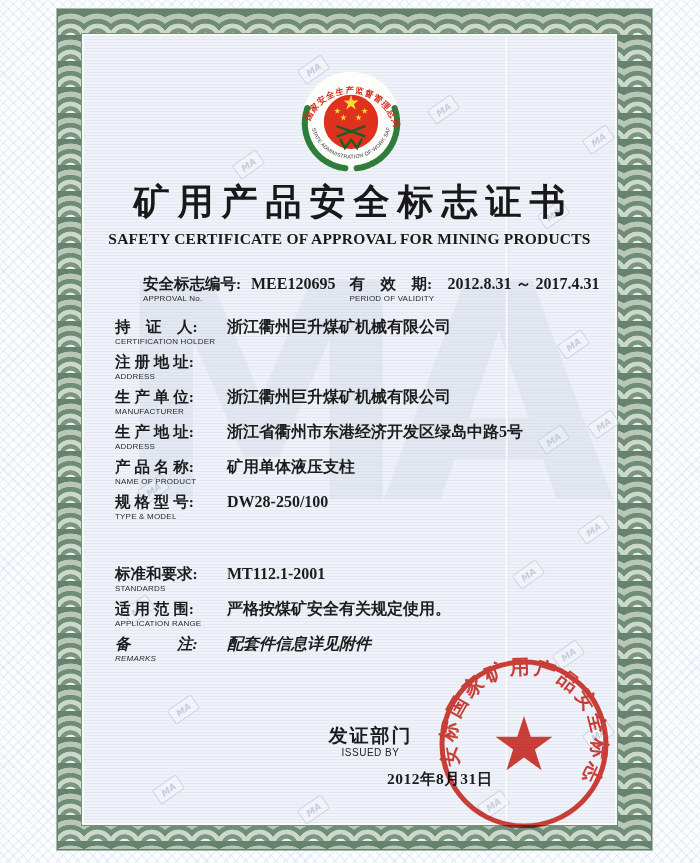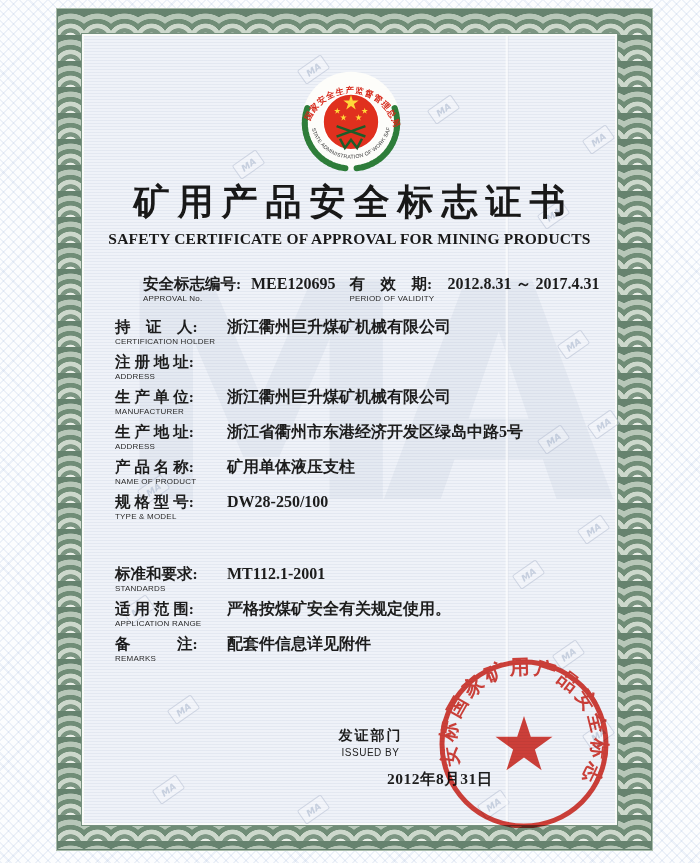--- a/index.html
+++ b/index.html
@@ -66,29 +66,29 @@
   .pair{display:flex;}
   .pair + .pair{margin-left:14px;}
   .lab{flex:none;}
   .lab .cn{display:block; font-size:15.5px; font-weight:600; white-space:nowrap; line-height:20px;}
   .lab .en{display:block; font-family:"Liberation Sans",sans-serif; font-size:8px; letter-spacing:.2px; color:#2a2a2a; line-height:10px; white-space:nowrap;}
   .val{font-size:16px; font-weight:600; line-height:20px; margin-left:6px; white-space:nowrap;}
   .w-label{width:106px;}
   .w-approval{width:102px;}
   .w-validity{width:92px;}
   .row-standards{margin-top:42px;}
-  .row-remarks{margin-top:2px;}
+  .row-remarks{margin-top:2px;font-style:italic;}
   
   .statement{
     position:absolute; left:29px; top:644px; width:494px; margin:0;
     font-size:13.5px; font-weight:600; line-height:1.62; text-indent:2em; color:#151515;
   }
   
   .issued{position:absolute; left:0; width:100%; top:690px; text-align:center; transform:translateX(21px);}
-  .issued .cn{font-size:14px; font-weight:600; letter-spacing:2px; display:block; line-height:20px;}
+  .issued .cn{font-size:19px; font-weight:600; letter-spacing:2px; display:block; line-height:20px;}
   .issued .en{font-family:"Liberation Sans",sans-serif; font-size:10px; letter-spacing:.5px; display:block; line-height:13px; color:#222;}
   .issue-date{position:absolute; left:303px; top:733px; font-size:15.5px; font-weight:bold; letter-spacing:.5px;}
   
   .stamp{position:absolute; left:350px; top:612px; mix-blend-mode:multiply; opacity:.88; pointer-events:none;}
   .stamp-ring-text{font-family:"Liberation Serif",serif; font-size:20px; font-weight:bold; letter-spacing:3.5px; fill:#d5281e;}
   .emblem-ring-cn{font-family:"Liberation Serif",serif; font-size:9px; font-weight:bold; letter-spacing:1px; fill:#d6281a;}
   .emblem-ring-en{font-family:"Liberation Sans",sans-serif; font-size:5.6px; letter-spacing:.2px; fill:#3a3a3a;}
 </style>
 </head>
 <body>

